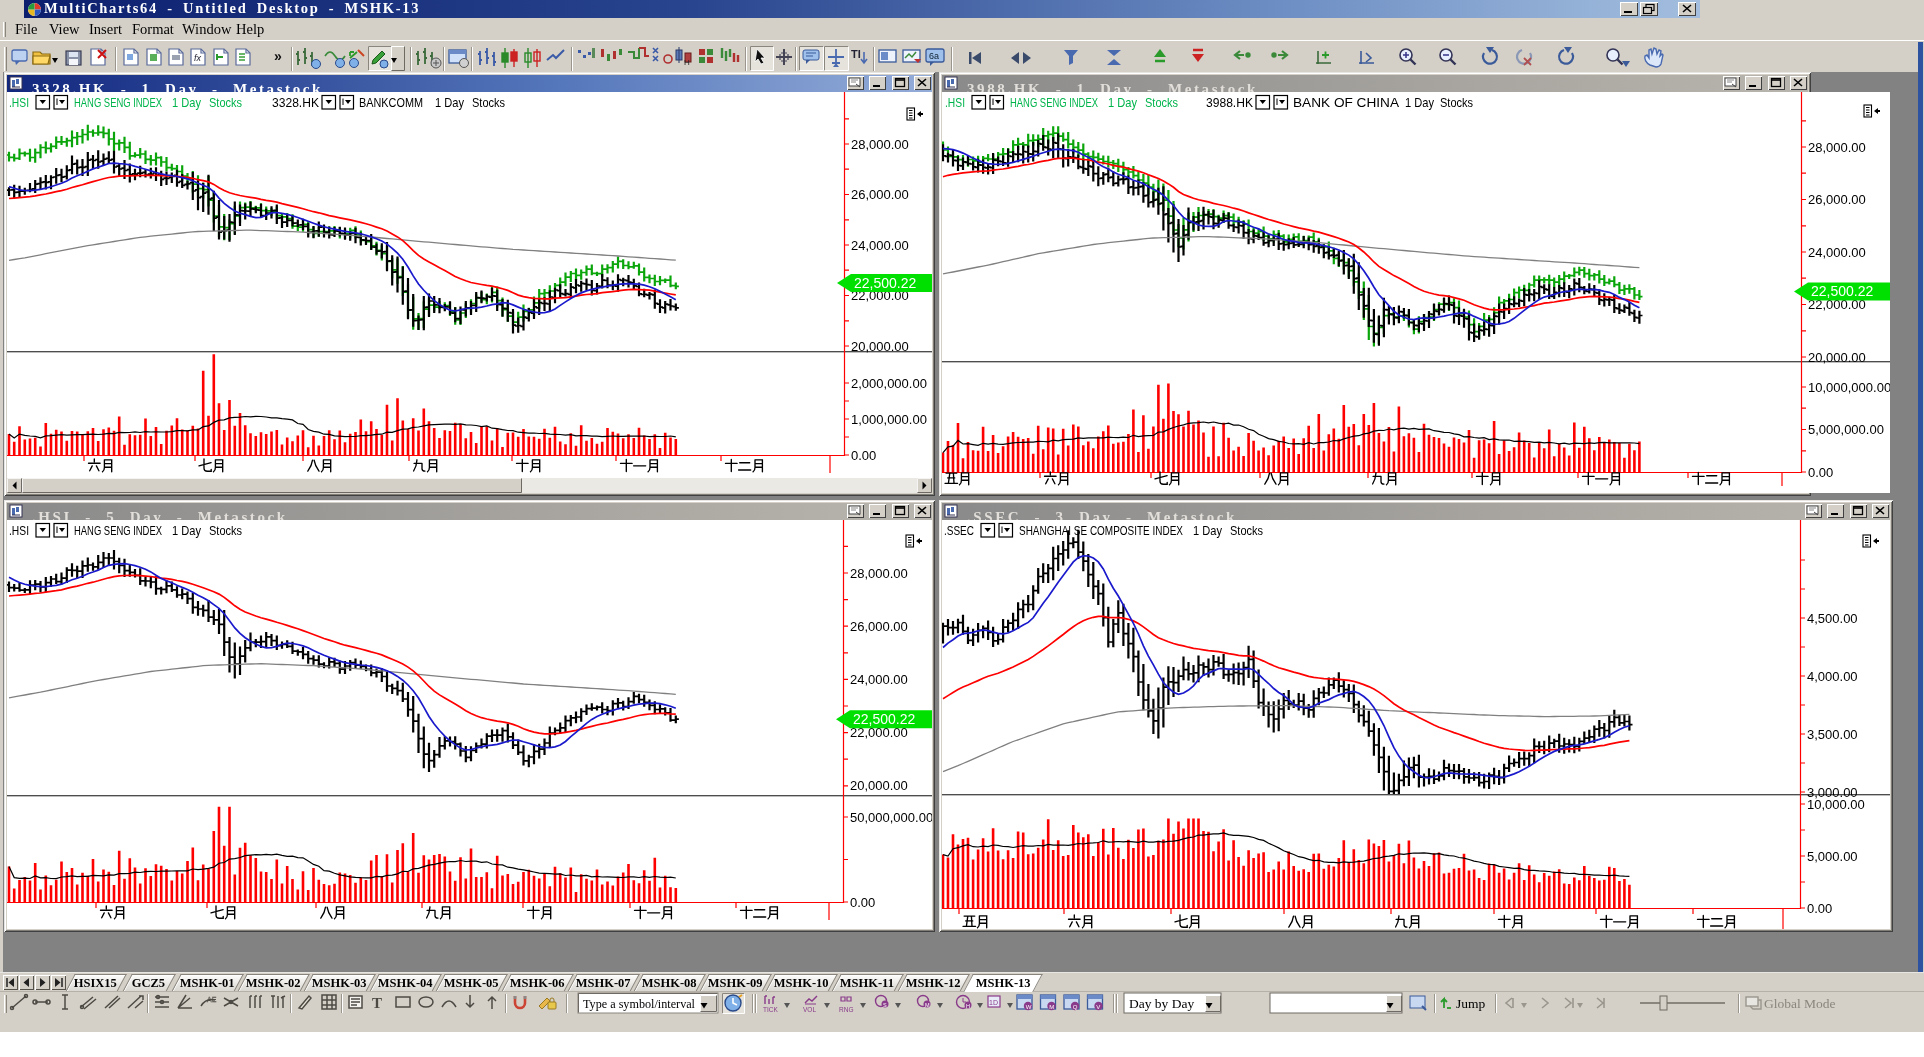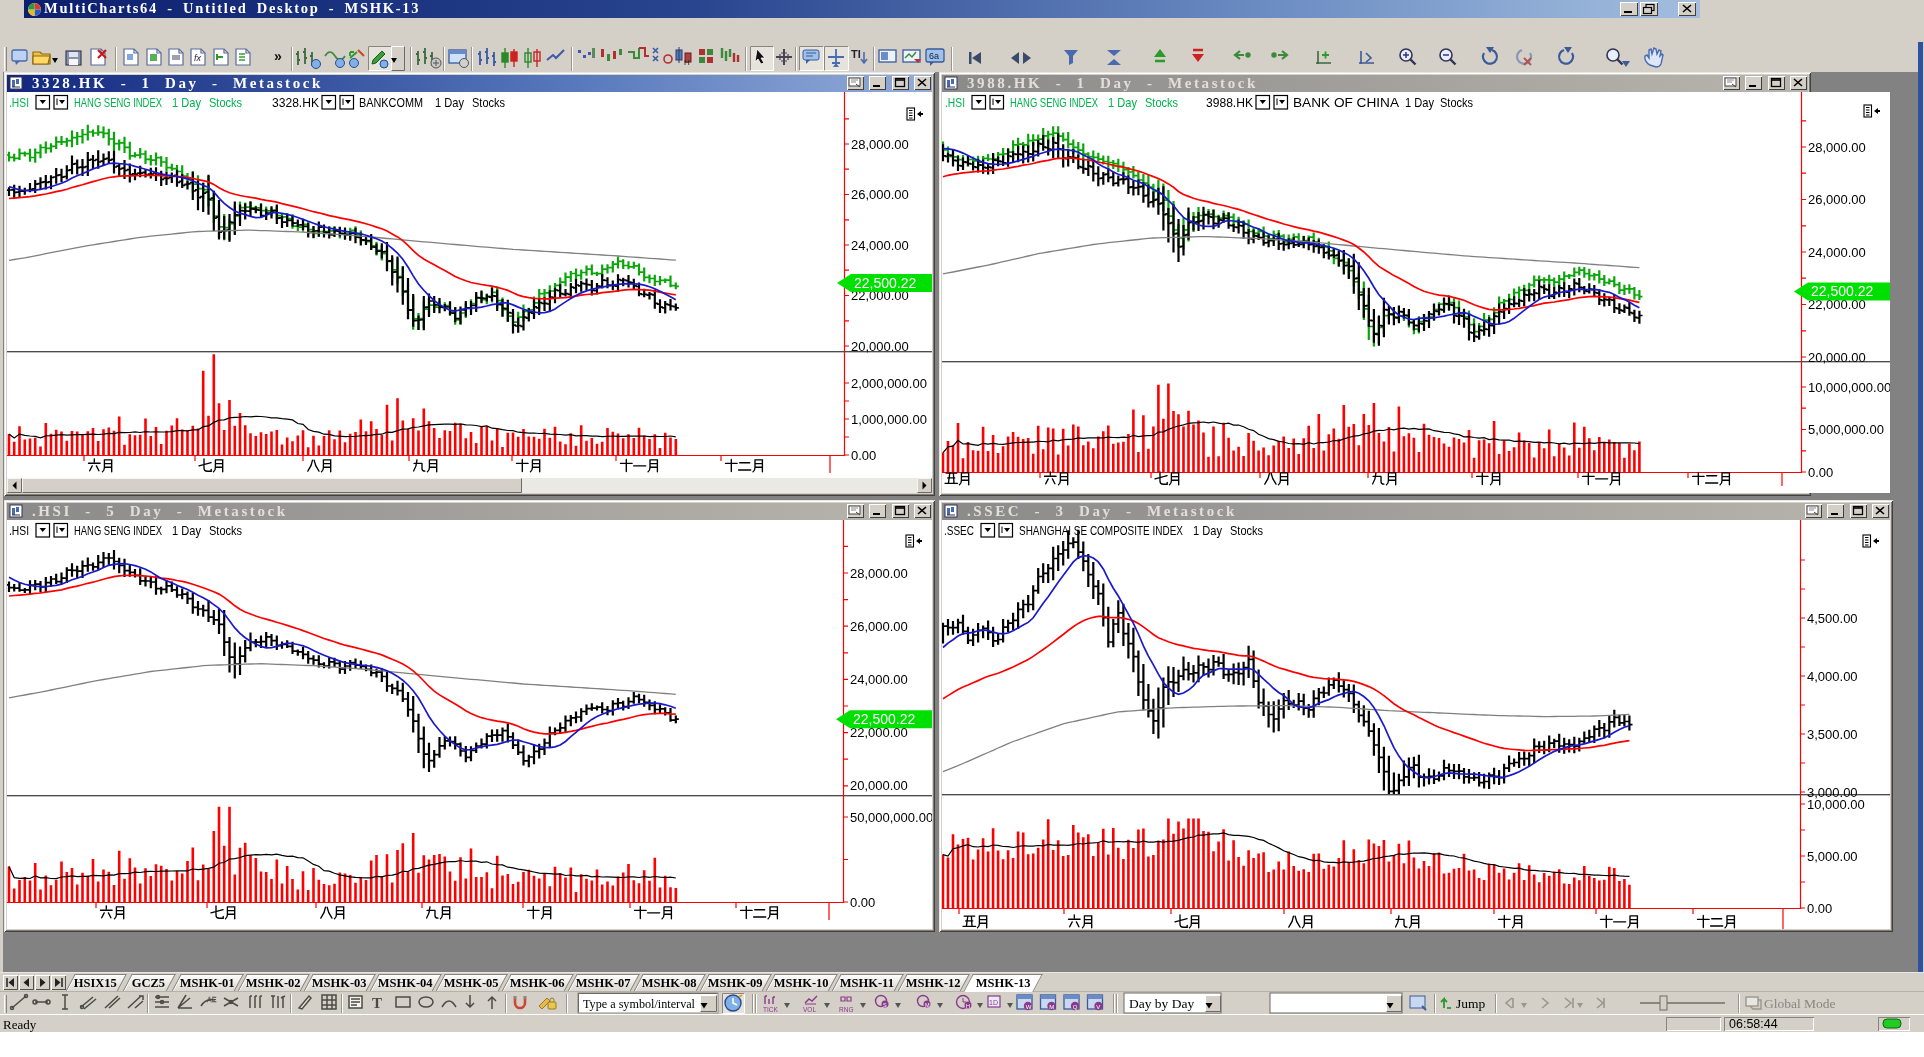--- a/index.html
+++ b/index.html
@@ -11,21 +11,21 @@
   box-shadow: inset 1px 1px 0 #fff, inset -1px -1px 0 #404040; text-align:center; }
 #menubar { position:absolute; left:0; top:18px; width:1924px; height:23px; background:#d4d0c8; border-bottom:1px solid #fff; }
 .mitem { position:absolute; top:3px; font:14.5px "Liberation Serif",serif; color:#000; }
 #toolbar1 { position:absolute; left:0; top:41px; width:1924px; height:31px; background:#d4d0c8; }
 #mdi { position:absolute; left:3px; top:72px; width:1915px; height:900px; background:#828282; }
 #mdiblue { position:absolute; left:1918px; top:42px; width:5px; height:930px; background:#2d52a0; }
 .win { position:absolute; background:#d4d0c8;
   box-shadow: inset 1px 1px 0 #e8e6e2, inset -1px -1px 0 #404040, inset 2px 2px 0 #fff, inset -2px -2px 0 #807c76; }
 .wtitle { position:absolute; left:3px; top:3px; right:3px; height:17px; overflow:hidden; }
 .wicon { position:absolute; left:2px; top:1px; }
-.wtext { position:absolute; left:25px; top:0px; font:bold 15px "Liberation Serif",serif; letter-spacing:2.6px; word-spacing:7px; white-space:nowrap; }
+.wtext { position:absolute; left:25px; top:6px; font:bold 15px "Liberation Serif",serif; letter-spacing:2.6px; word-spacing:7px; white-space:nowrap; }
 .wbtns { position:absolute; right:1px; top:1px; }
 .wbtn { display:inline-block; width:17px; height:14px; background:#d4d0c8; margin-left:1px;
   box-shadow: inset 1px 1px 0 #fff, inset -1px -1px 0 #404040; vertical-align:top; }
 .wbtn svg { display:block; }
 .wcontent { position:absolute; left:3px; top:20px; background:#fff; overflow:hidden; }
 #tabbar { position:absolute; left:0; top:972px; width:1924px; height:19px; background:#d4d0c8; border-top:1px solid #e8e6e2; }
 .tab { position:absolute; top:1px; height:18px; background:linear-gradient(#fdfdfc,#d8d5cf); color:#000;
   font:12.5px "Liberation Serif",serif; font-weight:bold; text-align:center; line-height:17px;
   transform:skewX(-28deg); border:1px solid #88847c; border-bottom:none; box-shadow:inset 1px 1px 0 #fff; }
 .tab.active { background:#fff; font-weight:bold; z-index:3; }
@@ -50,20 +50,32 @@
   <span class="appbtn" style="right:62px"><svg width="18" height="14">
           <path d="M4 10h8" stroke="#000" stroke-width="2"></path>
         </svg></span>
   <span class="appbtn" style="right:42px"><svg width="18" height="14">
           <rect x="6" y="2.5" width="8" height="6" fill="none" stroke="#000" stroke-width="1.2"></rect>
           <rect x="3.5" y="5.5" width="8" height="6" fill="#d4d0c8" stroke="#000" stroke-width="1.2"></rect>
         </svg></span>
   <span class="appbtn" style="right:4px"><svg width="18" height="14">
           <path d="M5 3l8 7M13 3l-8 7" stroke="#000" stroke-width="1.6"></path>
         </svg></span>
+</div>
+<div id="menubar">
+  <span class="mitem" style="left:15px">File</span>
+  <span class="mitem" style="left:49px">View</span>
+  <span class="mitem" style="left:89px">Insert</span>
+  <span class="mitem" style="left:132px">Format</span>
+  <span class="mitem" style="left:182px">Window</span>
+  <span class="mitem" style="left:236px">Help</span>
+  <svg style="position:absolute;left:0;top:2px" width="10" height="19">
+        <path d="M3.5 2v15" stroke="#fff"></path>
+        <path d="M5.5 2v15" stroke="#8a867e"></path>
+      </svg>
 </div>
 <div id="toolbar1"><svg width="1924" height="31">
         <path d="M4.5 6V30" stroke="#ffffff" stroke-width="1"></path>
         <path d="M6.5 6V30" stroke="#8a867e" stroke-width="1"></path>
         <g>
           <rect x="12" y="9" width="15" height="11" rx="2" fill="#bcd2f0" stroke="#4a6ab0" stroke-width="1.3"></rect>
           <path d="M15 20l1 4 4-4z" fill="#4a6ab0"></path>
         </g>
         <g>
           <path d="M33 11h7l2 2h8v10h-17z" fill="#f0c040" stroke="#8a6a10" stroke-width="1.2"></path>
@@ -898,22 +910,12 @@
         <path d="M1640 11h85" stroke="#8a867e" stroke-width="2"></path>
         <rect x="1660" y="4" width="7" height="14" fill="#d4d0c8" stroke="#6e6a63"></rect>
         <path d="M1738.5 2V21" stroke="#9a968e" stroke-width="1"></path>
         <path d="M1739.5 2V21" stroke="#ffffff" stroke-width="1"></path>
         <g stroke="#9a968e" stroke-width="1.4" fill="none">
           <rect x="1746" y="5" width="12" height="9" fill="#e8e6e0"></rect>
           <path d="M1750 14l3 3h8v-9h-3"></path>
         </g>
         <text x="1764" y="16" font-size="13.5" font-family="Liberation Serif,serif" fill="#8a867e">Global Mode</text>
       </svg></div>
-<div id="statusbar">
-  <span style="position:absolute;left:3px;top:2px;font-size:13px;font-family:'Liberation Serif',serif">Ready</span>
-  <span class="spanel" style="left:1666px;width:55px"></span>
-  <span class="spanel" style="left:1724px;width:90px">
-        <span style="position:absolute;left:5px;top:0px;font-size:12.5px;white-space:nowrap">06:58:44</span>
-      </span>
-  <span class="spanel" style="left:1878px;width:32px"><svg width="32" height="14">
-          <rect x="5" y="2" width="18" height="9" rx="4" fill="#22cc22" stroke="#116611"></rect>
-        </svg></span>
-</div>
 </div>
 </body></html>

